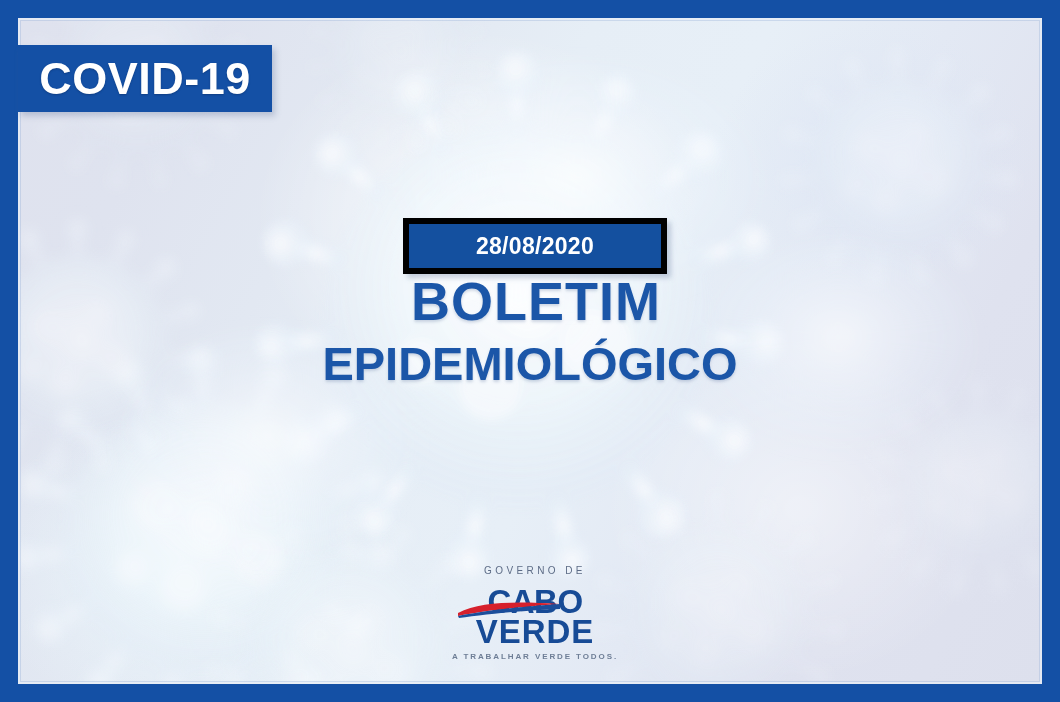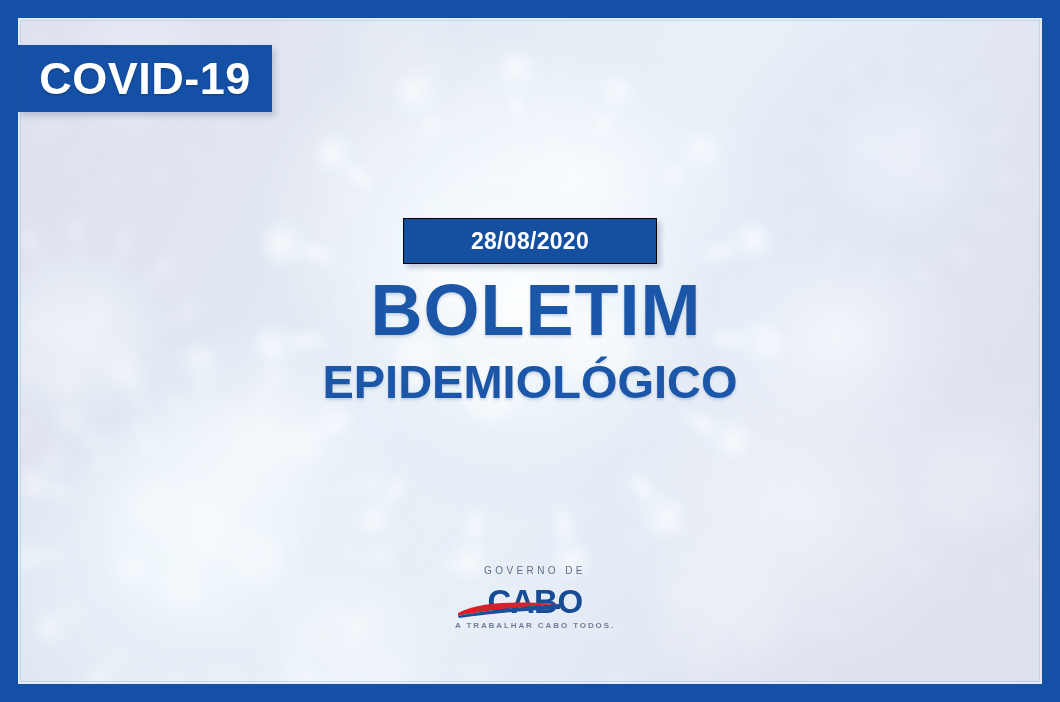--- a/index.html
+++ b/index.html
@@ -119,21 +119,21 @@
     position: absolute;
     left: 403px;
     top: 218px;
     width: 252px;
     height: 44px;
     background: #14509F;
     z-index: 8;
     display: flex;
     align-items: center;
     justify-content: center;
-    border: 1px solid #000000;
+    border: 6px solid #000000;
     box-shadow: 4px 4px 5px rgba(110,125,160,0.35);
   }
   .date-badge-label {
     color: #ffffff;
     font-size: 23px;
     font-weight: bold;
     letter-spacing: 0.3px;
     line-height: 1;
     white-space: nowrap;
   }
@@ -148,21 +148,21 @@
     text-align: center;
   }
   .title-line {
     color: #1B56A8;
     font-weight: bold;
     line-height: 1.00;
     white-space: nowrap;
     text-shadow: 0 2px 3px rgba(120,140,175,0.35);
   }
   .title-line-1 {
-    font-size: 72px;
+    font-size: 54px;
     letter-spacing: 1px;
     padding-left: 12px;
   }
   .title-line-2 {
     font-size: 47px;
     letter-spacing: 0px;
     margin-top: 12px;
   }
 
   
@@ -393,16 +393,17 @@
 
   <div class="gov-logo">
     <div class="gov-top">GOVERNO DE</div>
     <div class="gov-wordmark">
       <span class="gov-word gov-word-1">CABO</span>
       <svg class="gov-swoosh" viewBox="0 0 108 18">
         <path d="M2 13 C 24 2, 56 1, 104 4 C 60 7, 28 11, 2 16 Z" fill="#D6202C"></path>
         <path d="M2 16 C 28 11, 60 7, 104 4 C 104 7, 104 8, 104 9 C 58 11, 26 15, 3 18 Z" fill="#1B4E9B"></path>
       </svg>
     </div>
-    <div class="gov-tag">A TRABALHAR CABO TODOS.</div>
+    <div class="gov-word gov-word-2">VERDE</div>
+    <div class="gov-tag">A TRABALHAR VERDE TODOS.</div>
   </div>
 
 </div>
 
 </body></html>

